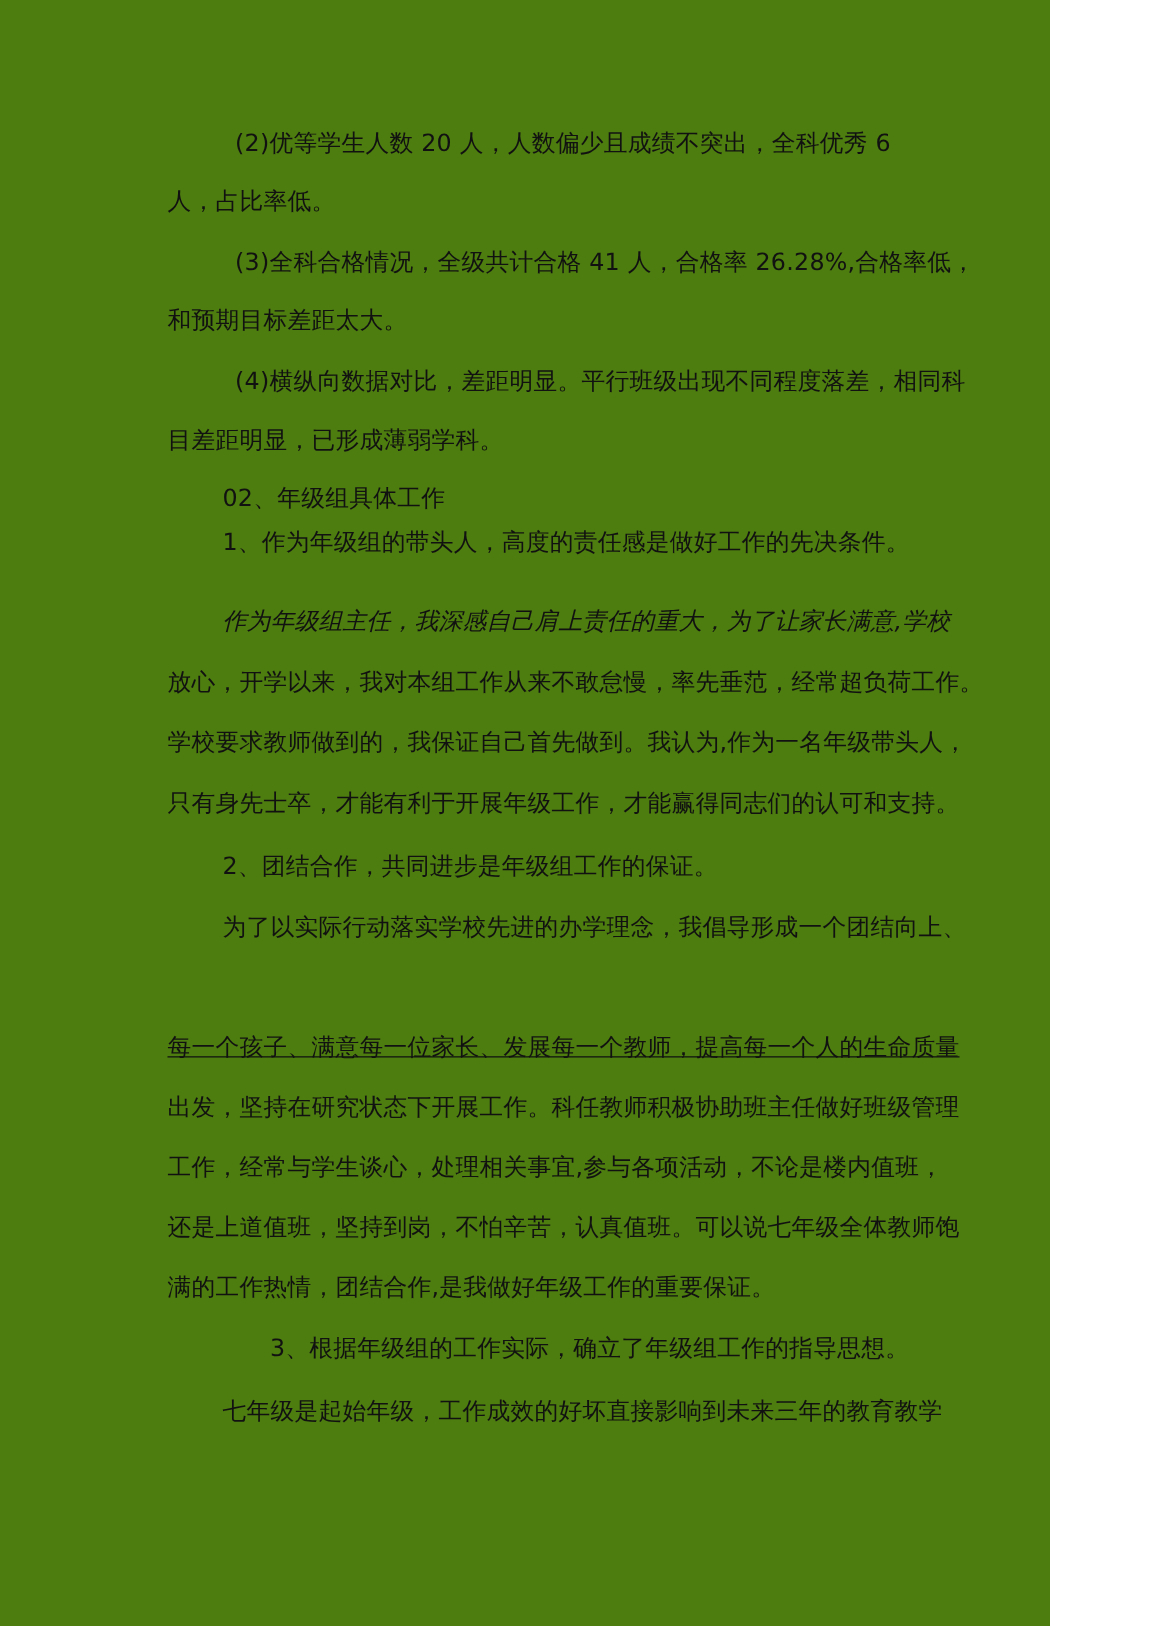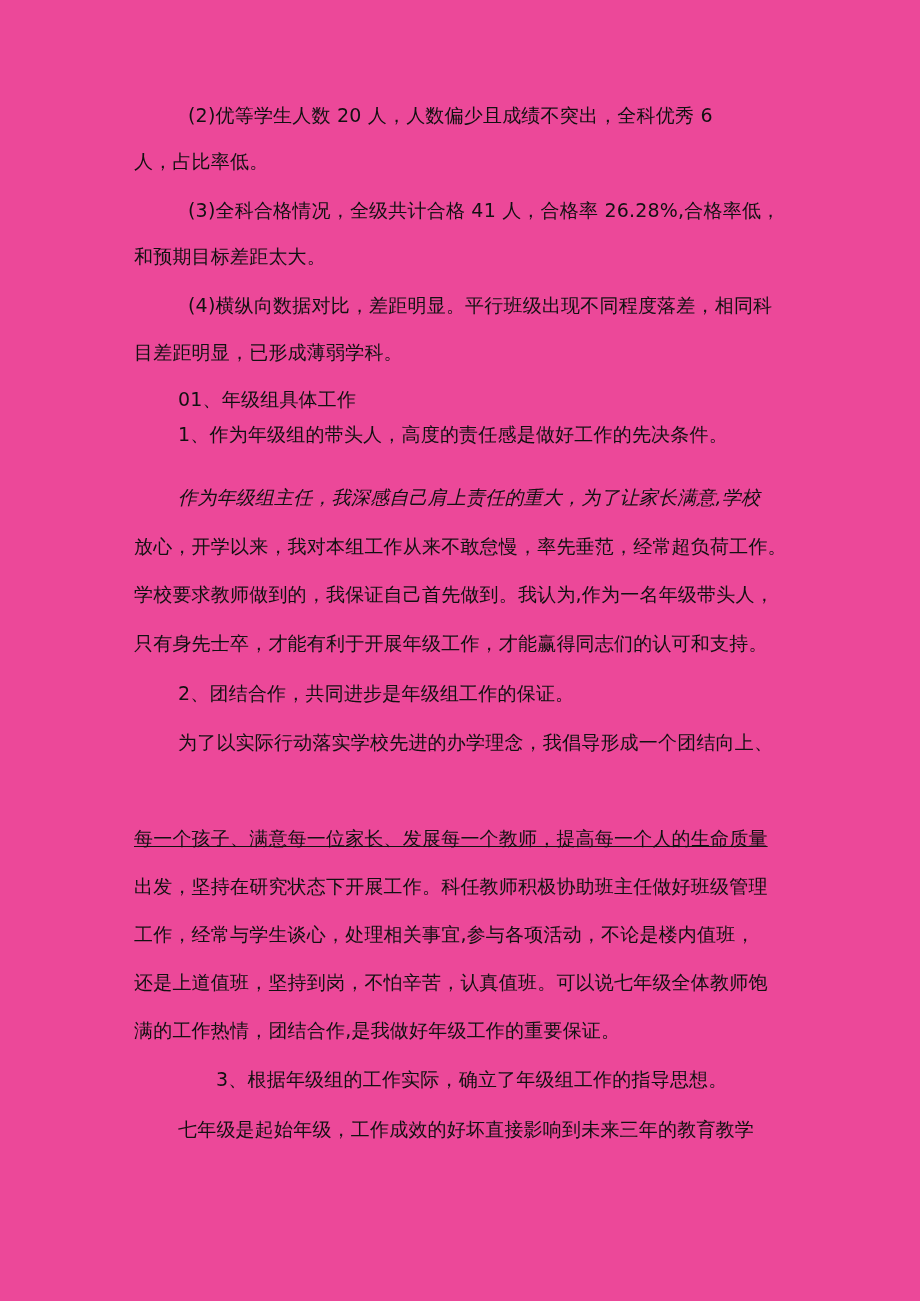--- a/index.html
+++ b/index.html
@@ -11,43 +11,43 @@
       width: 920px;
       height: 1301px;
       position: relative;
       overflow: hidden;
       font-family: "DejaVu Sans", "Liberation Sans", sans-serif;
       color: #111111;
     }
     .page {
       position: absolute;
       left: 0; top: 0;
-      width: 920px;
+      width: 840px;
       height: 1301px;
-      background: #ec4899;
+      background: #4d7c0f;
     }
     .line {
       position: absolute;
       font-size: 19px;
       line-height: 24px;
       white-space: nowrap;
       letter-spacing: 0.2px;
     }
   </style>
 </head>
 <body>
 
 <div class="page">
   <div class="line" style="left:188px;top:103px;">(2)优等学生人数 20 人，人数偏少且成绩不突出，全科优秀 6</div>
   <div class="line" style="left:134px;top:149px;">人，占比率低。</div>
   <div class="line" style="left:188px;top:198px;">(3)全科合格情况，全级共计合格 41 人，合格率 26.28%,合格率低，</div>
   <div class="line" style="left:134px;top:244px;">和预期目标差距太大。</div>
   <div class="line" style="left:188px;top:293px;">(4)横纵向数据对比，差距明显。平行班级出现不同程度落差，相同科</div>
   <div class="line" style="left:134px;top:340px;">目差距明显，已形成薄弱学科。</div>
-  <div class="line" style="left:178px;top:387px;">01、年级组具体工作</div>
+  <div class="line" style="left:178px;top:387px;">02、年级组具体工作</div>
   <div class="line" style="left:178px;top:422px;">1、作为年级组的带头人，高度的责任感是做好工作的先决条件。</div>
   <div class="line" style="left:178px;top:485px;font-style:italic;">作为年级组主任，我深感自己肩上责任的重大，为了让家长满意,学校</div>
   <div class="line" style="left:134px;top:534px;">放心，开学以来，我对本组工作从来不敢怠慢，率先垂范，经常超负荷工作。</div>
   <div class="line" style="left:134px;top:582px;">学校要求教师做到的，我保证自己首先做到。我认为,作为一名年级带头人，</div>
   <div class="line" style="left:134px;top:631px;">只有身先士卒，才能有利于开展年级工作，才能赢得同志们的认可和支持。</div>
   <div class="line" style="left:178px;top:681px;">2、团结合作，共同进步是年级组工作的保证。</div>
   <div class="line" style="left:178px;top:730px;">为了以实际行动落实学校先进的办学理念，我倡导形成一个团结向上、</div>
   <div class="line" style="left:134px;top:826px;text-decoration:underline;">每一个孩子、满意每一位家长、发展每一个教师，提高每一个人的生命质量</div>
   <div class="line" style="left:134px;top:874px;">出发，坚持在研究状态下开展工作。科任教师积极协助班主任做好班级管理</div>
   <div class="line" style="left:134px;top:922px;">工作，经常与学生谈心，处理相关事宜,参与各项活动，不论是楼内值班，</div>

